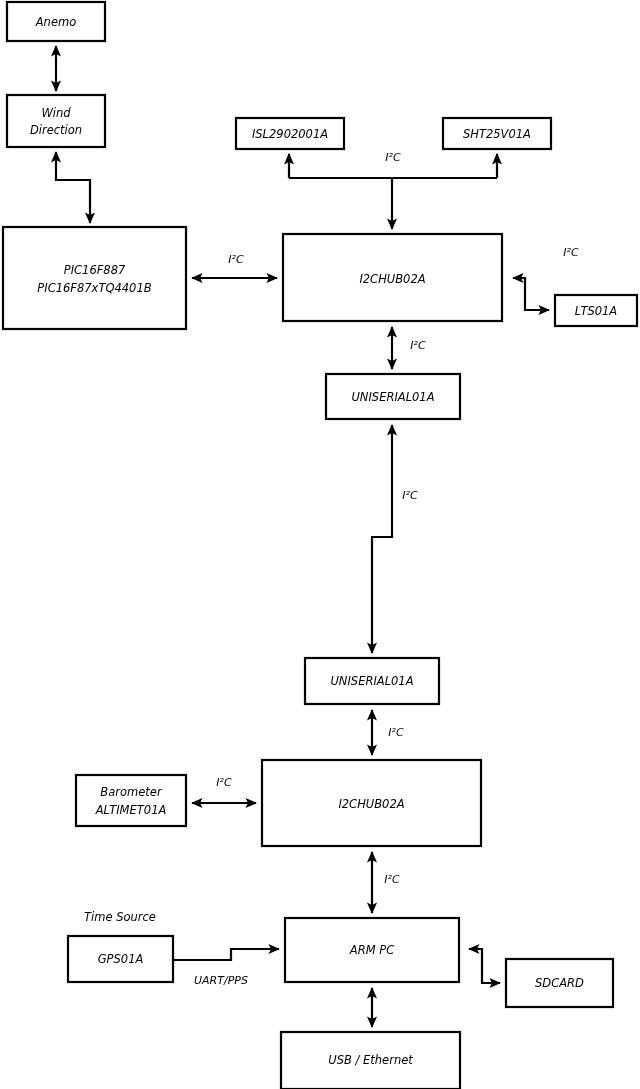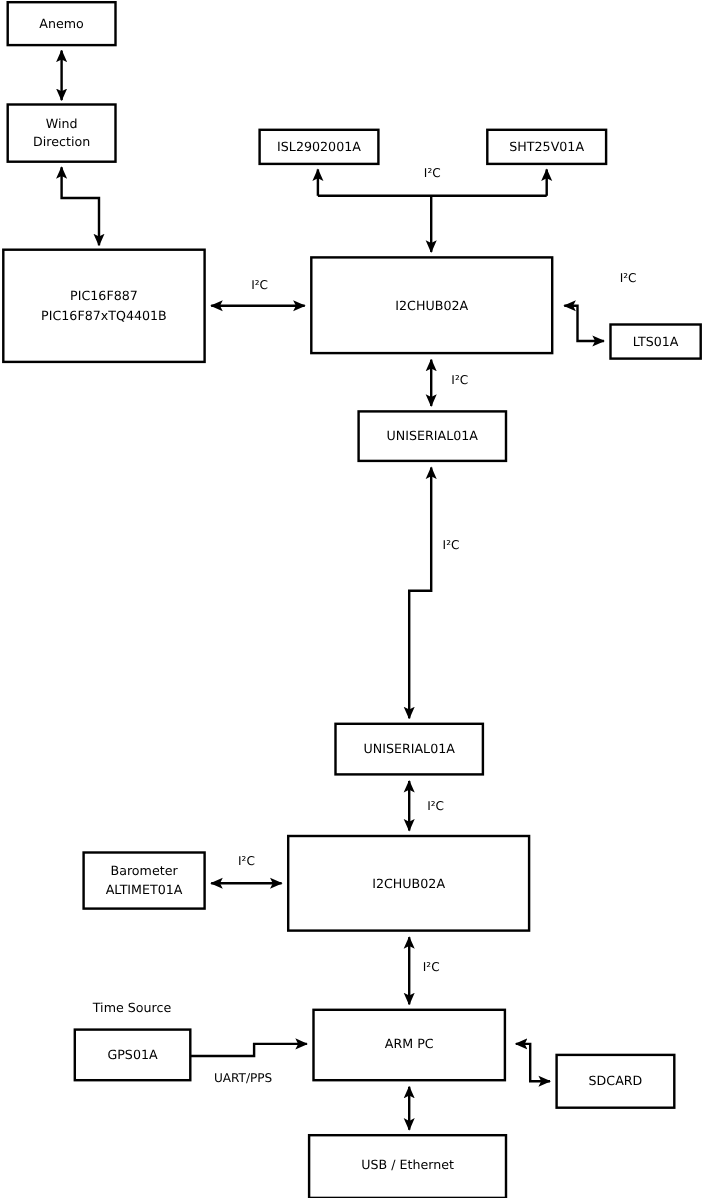--- a/index.html
+++ b/index.html
@@ -11,20 +11,21 @@
   body {
     width: 640px;
     height: 1089px;
     font-family: "DejaVu Sans", "Liberation Sans", sans-serif;
     overflow: hidden;
   }
   #diagram-root {
     position: relative;
     width: 640px;
     height: 815px;
+    font-style: italic;
   }
   svg.diagram {
     display: block;
     width: 640px;
     height: 1089px;
   }
   .blk-rect {
     fill: #ffffff;
     stroke: #000000;
     stroke-width: 2.2;

